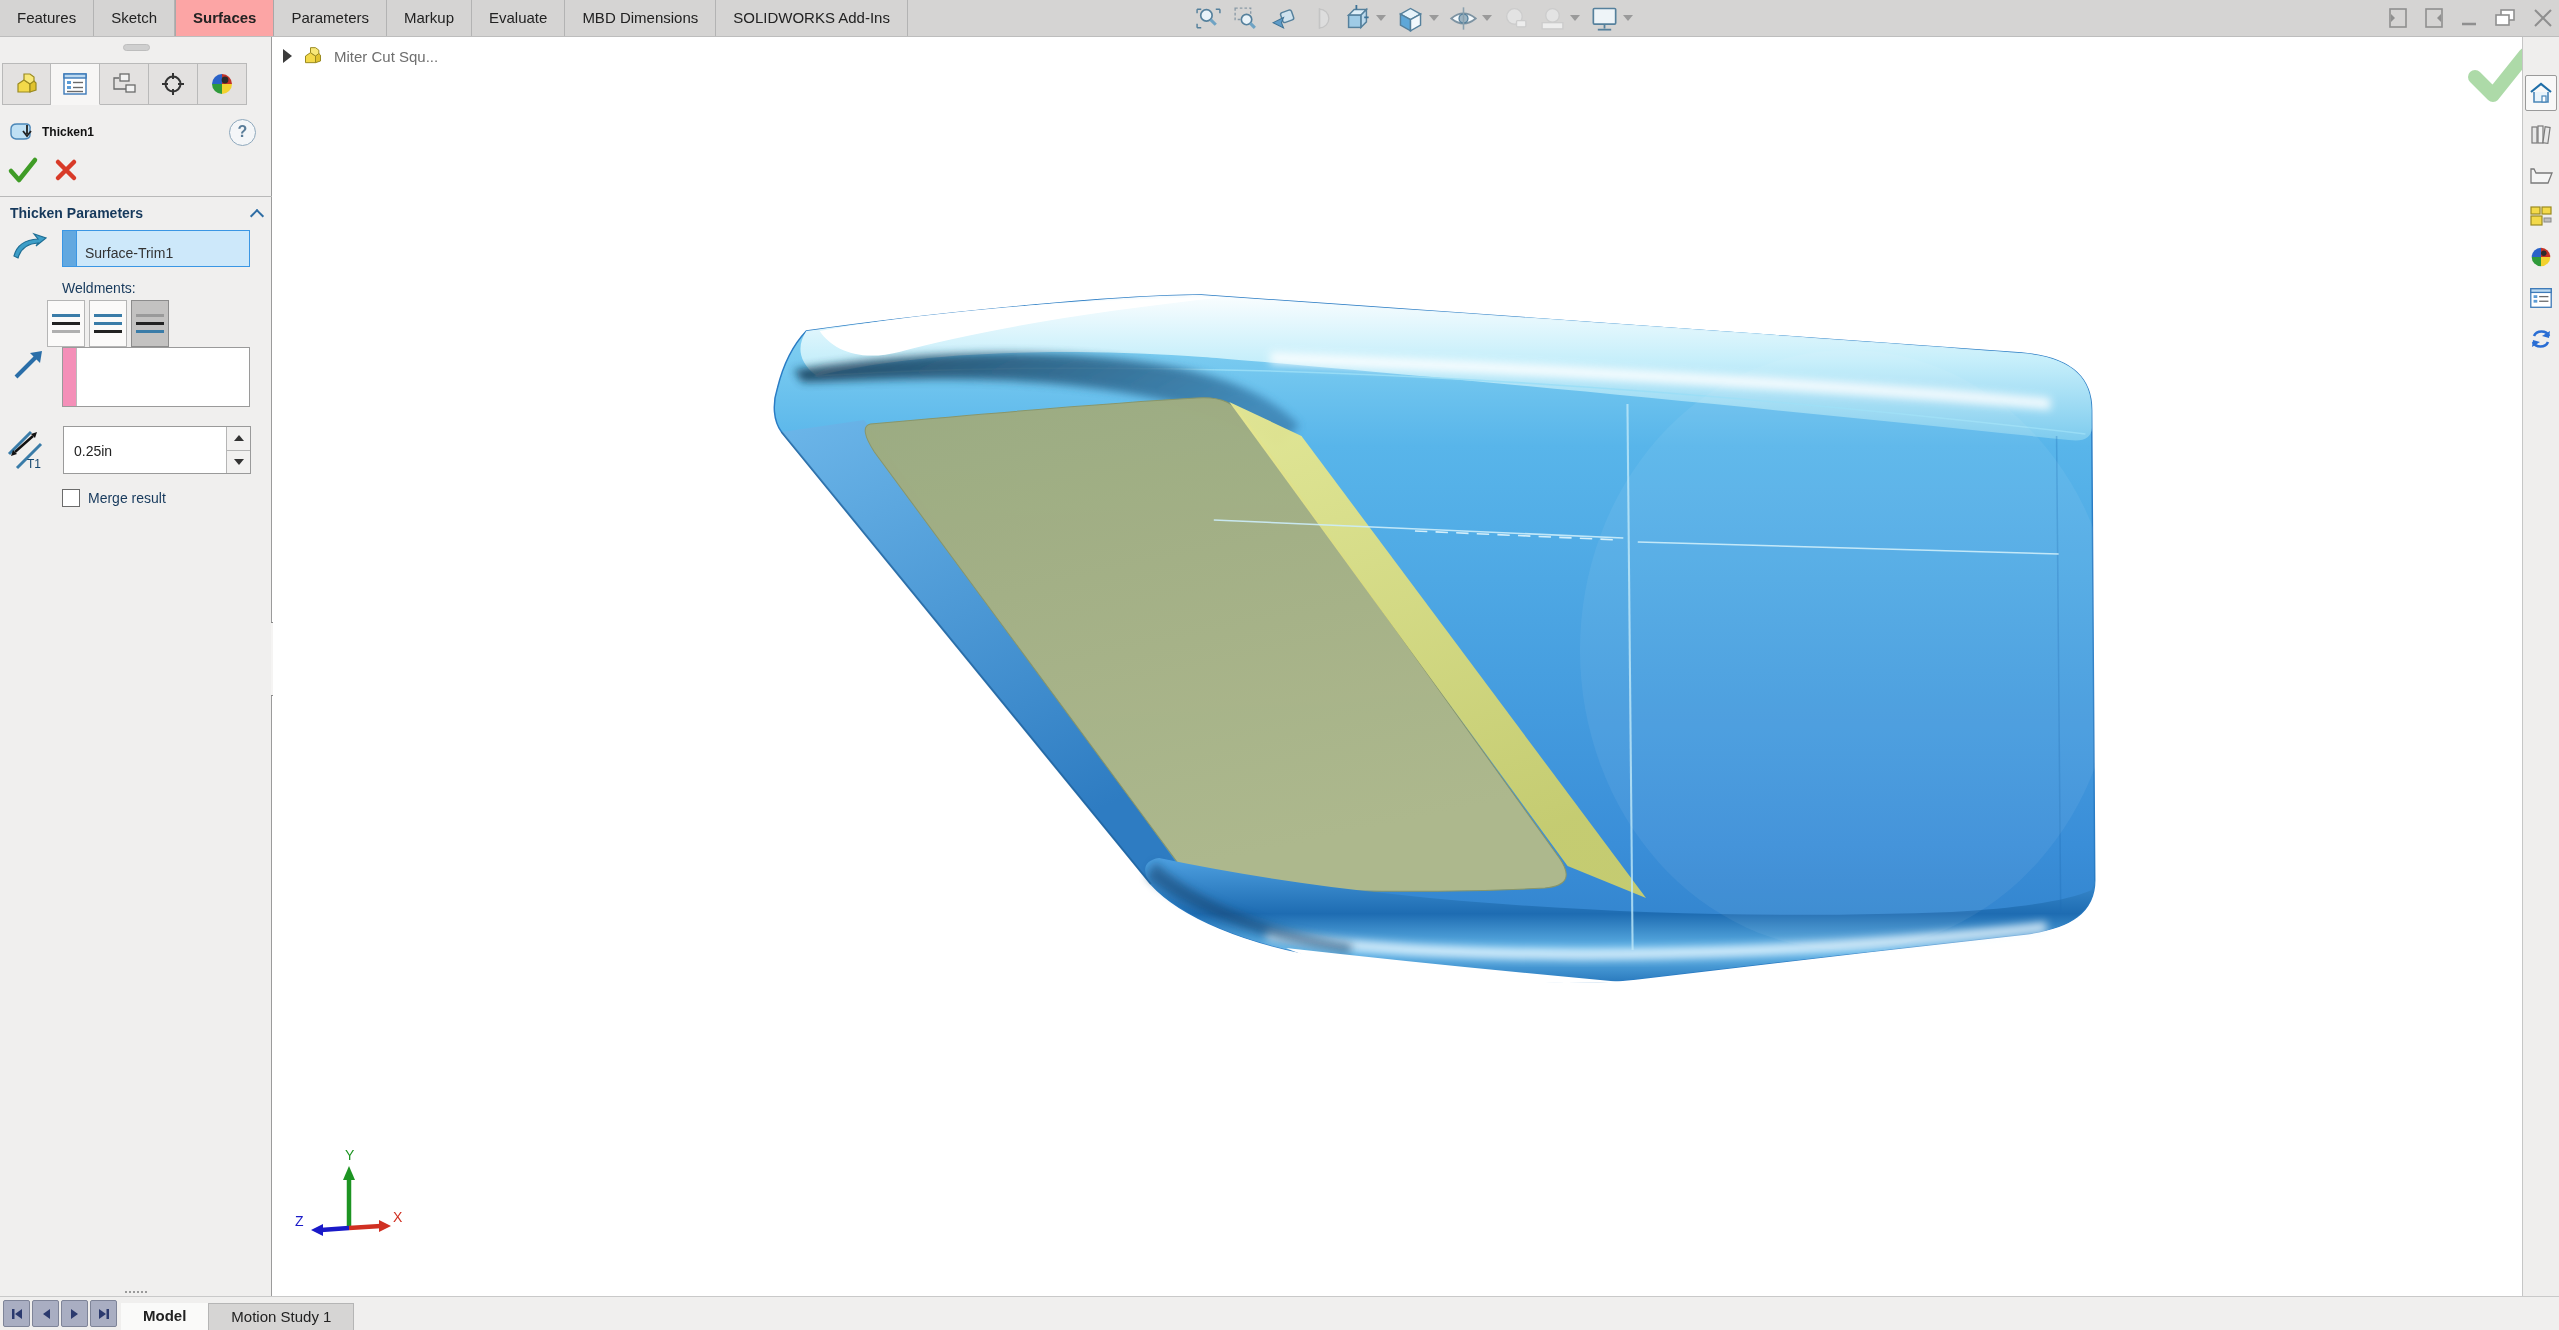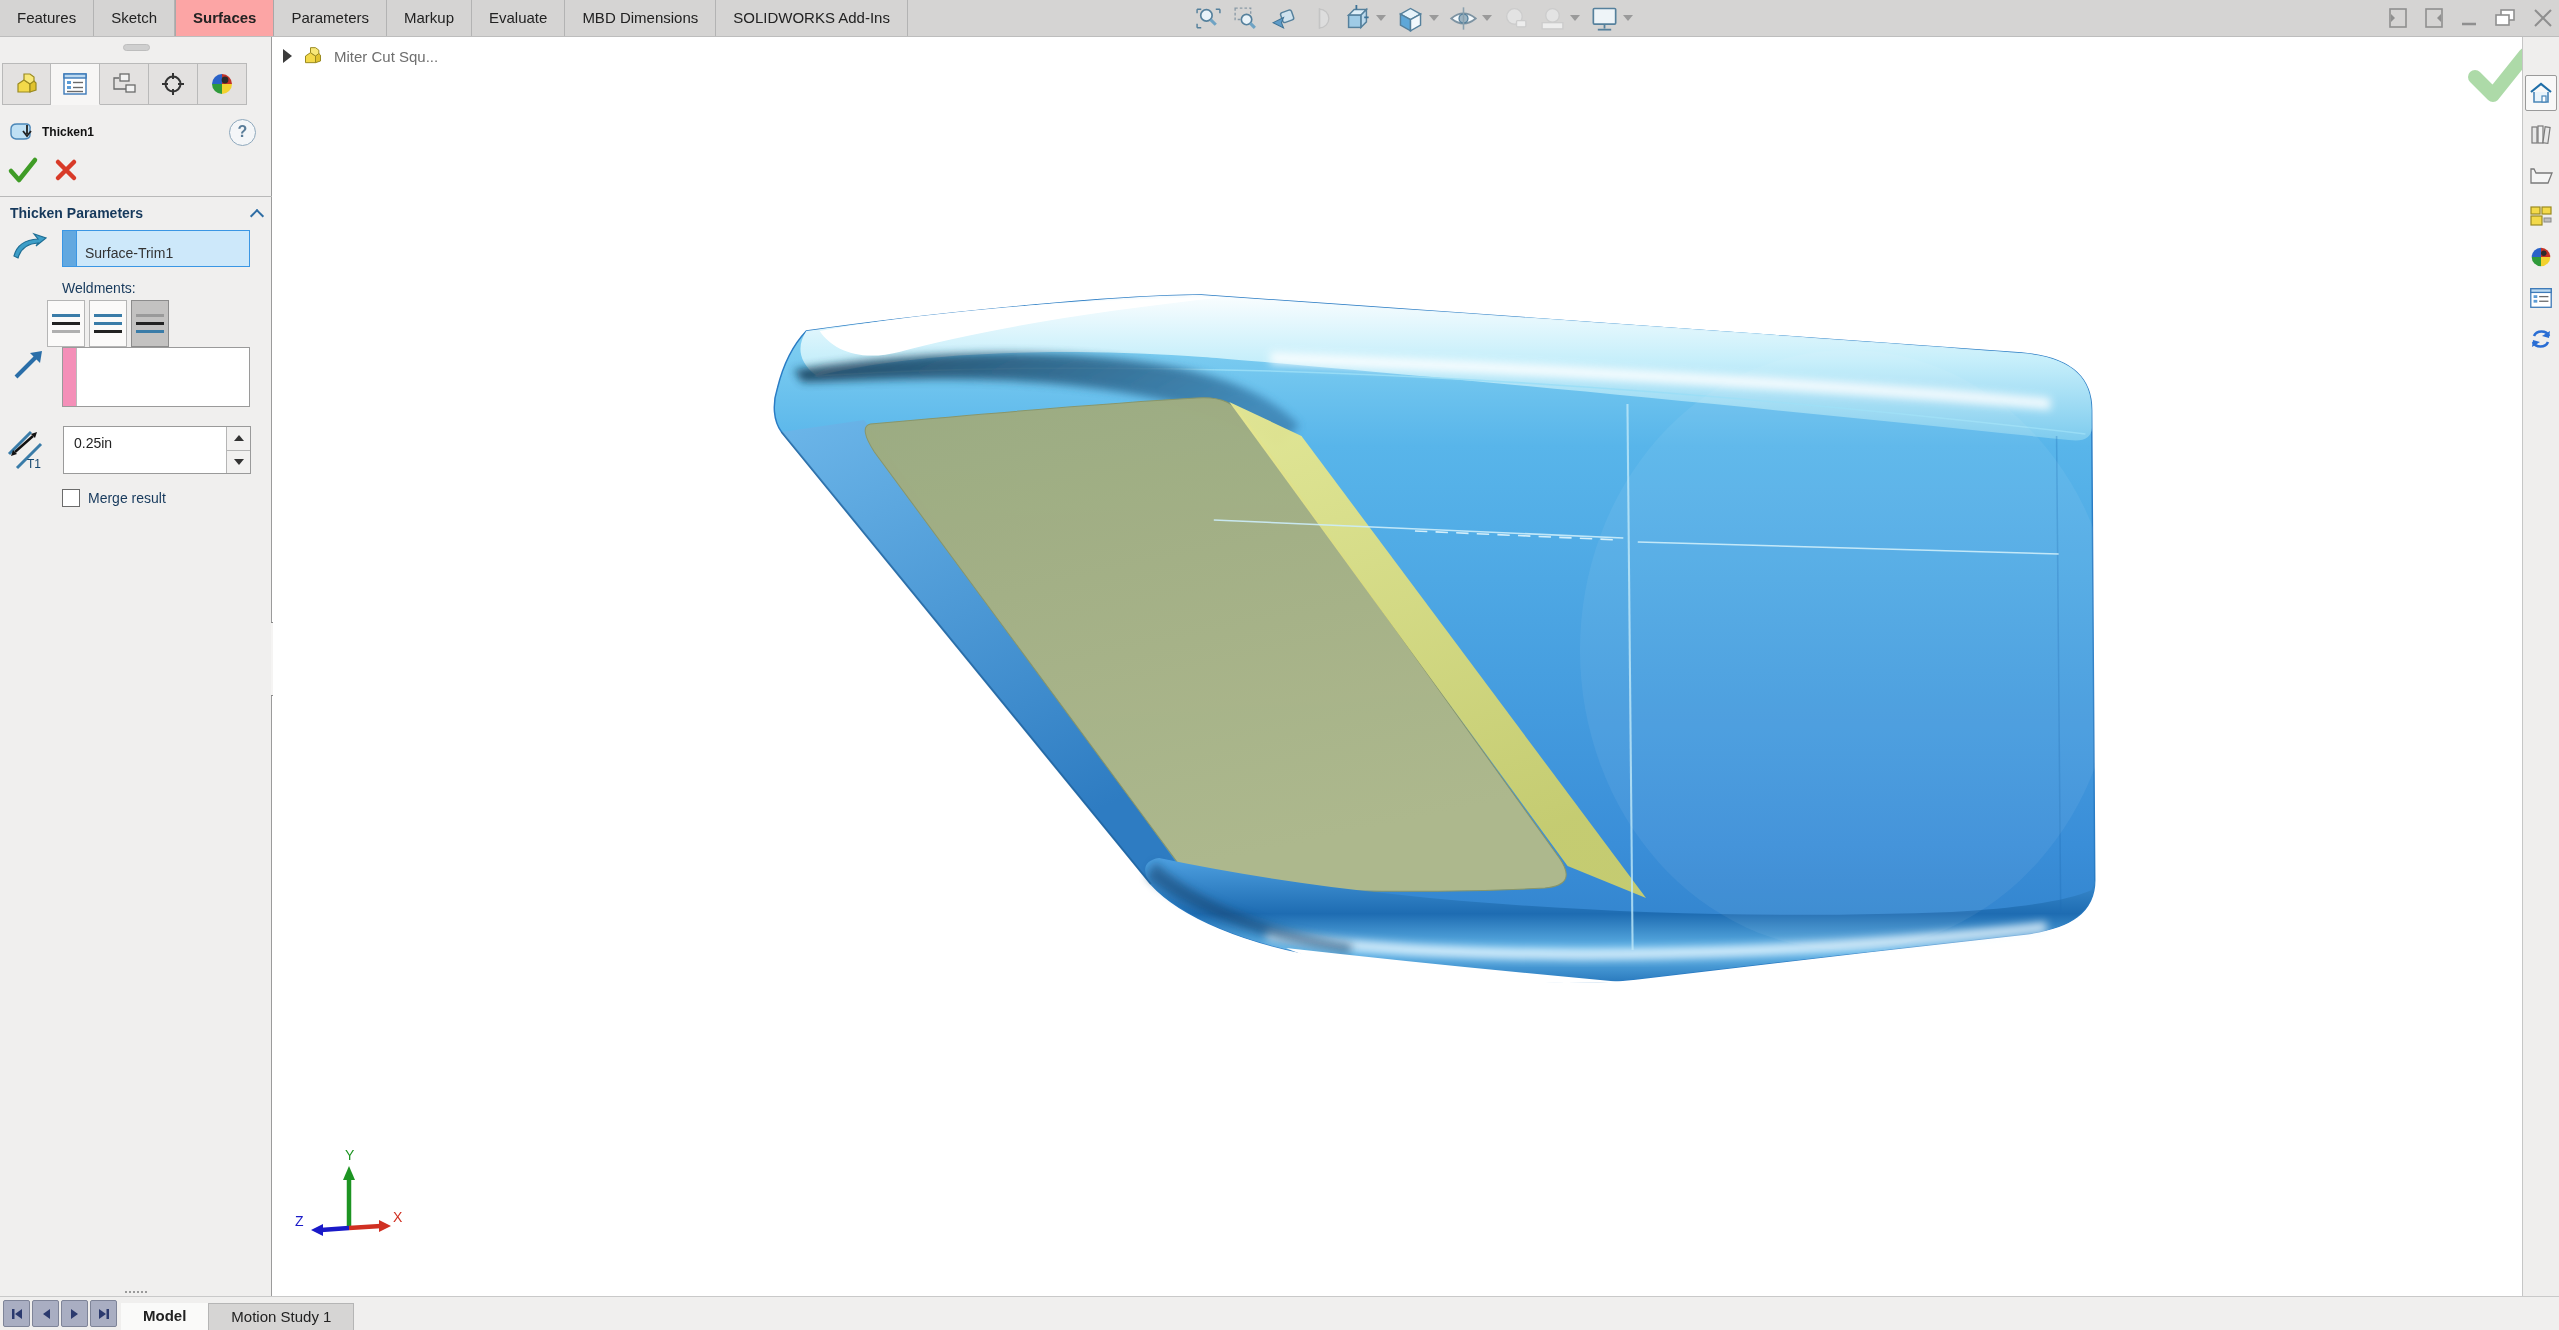--- a/index.html
+++ b/index.html
@@ -62,21 +62,21 @@
   #thick-label { position:absolute; left:62px; top:243px; font-size:14px; color:#16395c; }
   #thick-opts { position:absolute; left:47px; top:263px; display:flex; gap:4px; }
   .topt { width:38px; height:47px; background:#fbfaf9; border:1px solid #b5b5b5;
     display:flex; flex-direction:column; justify-content:center; gap:5px; padding:0 4px; }
   .topt.selected { background:#c3c2c1; border:1px solid #8c8c8c; }
   .topt i { display:block; height:3px; }
 
   #thick-row { position:absolute; left:5px; top:389px; display:flex; align-items:center; }
   #num-input { margin-left:14px; width:188px; height:48px; background:#fff;
     border:1px solid #9a9a9a; display:flex; }
-  #num-val { flex:1; font-size:14px; color:#222; padding:8px 0 0 10px; }
+  #num-val { flex:1; font-size:14px; color:#222; padding:16px 0 0 10px; }
   #spinner { width:24px; display:flex; flex-direction:column; border-left:1px solid #b5b5b5; }
   .spin { flex:1; background:#f2f1f0; display:flex; align-items:center; justify-content:center; }
   .spin + .spin { border-top:1px solid #b5b5b5; }
   .tri-up { width:0; height:0; border-left:5px solid transparent; border-right:5px solid transparent;
     border-bottom:6px solid #333; }
   .tri-dn { width:0; height:0; border-left:5px solid transparent; border-right:5px solid transparent;
     border-top:6px solid #333; }
 
   #merge-row { position:absolute; left:62px; top:452px; display:flex; align-items:center; gap:8px; }
   #merge-box { width:18px; height:18px; background:#fff; border:1px solid #6b6b6b; }

